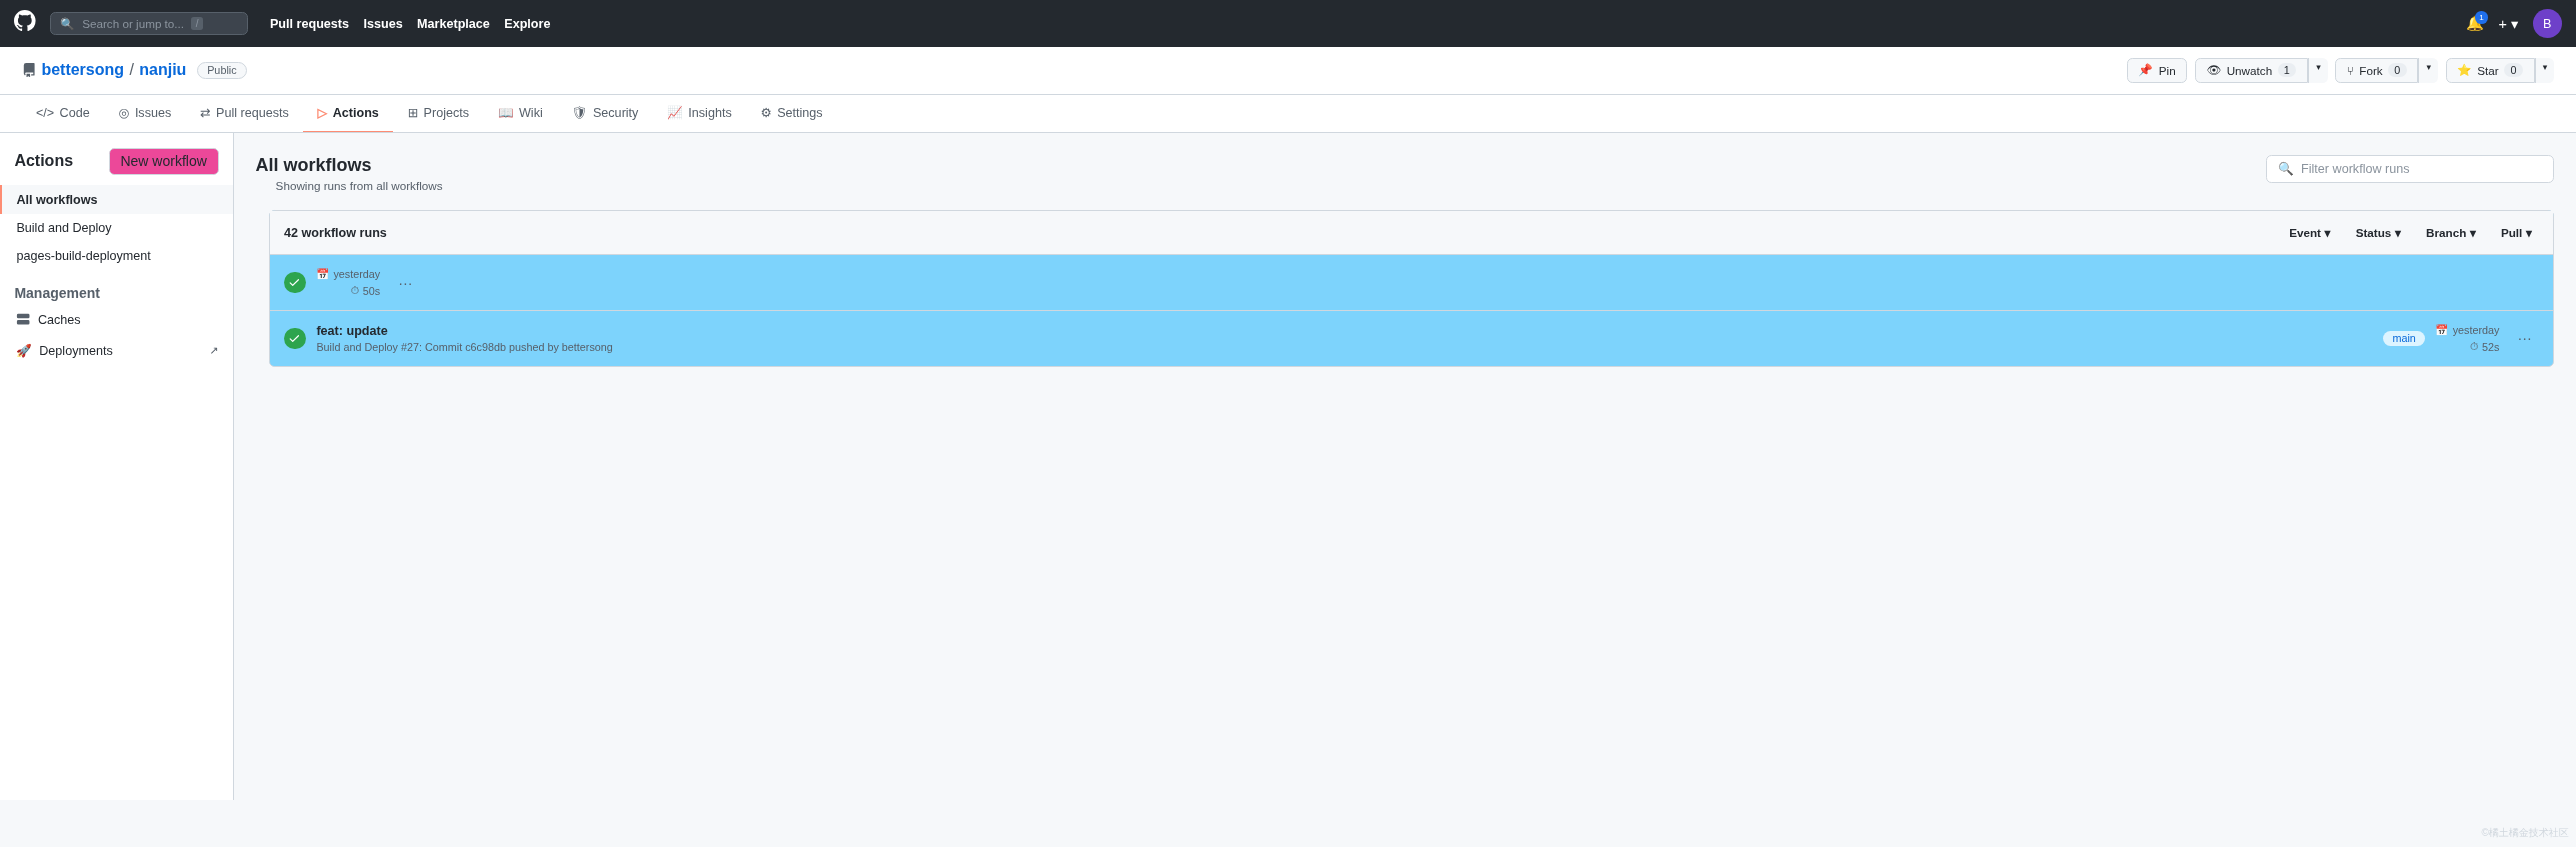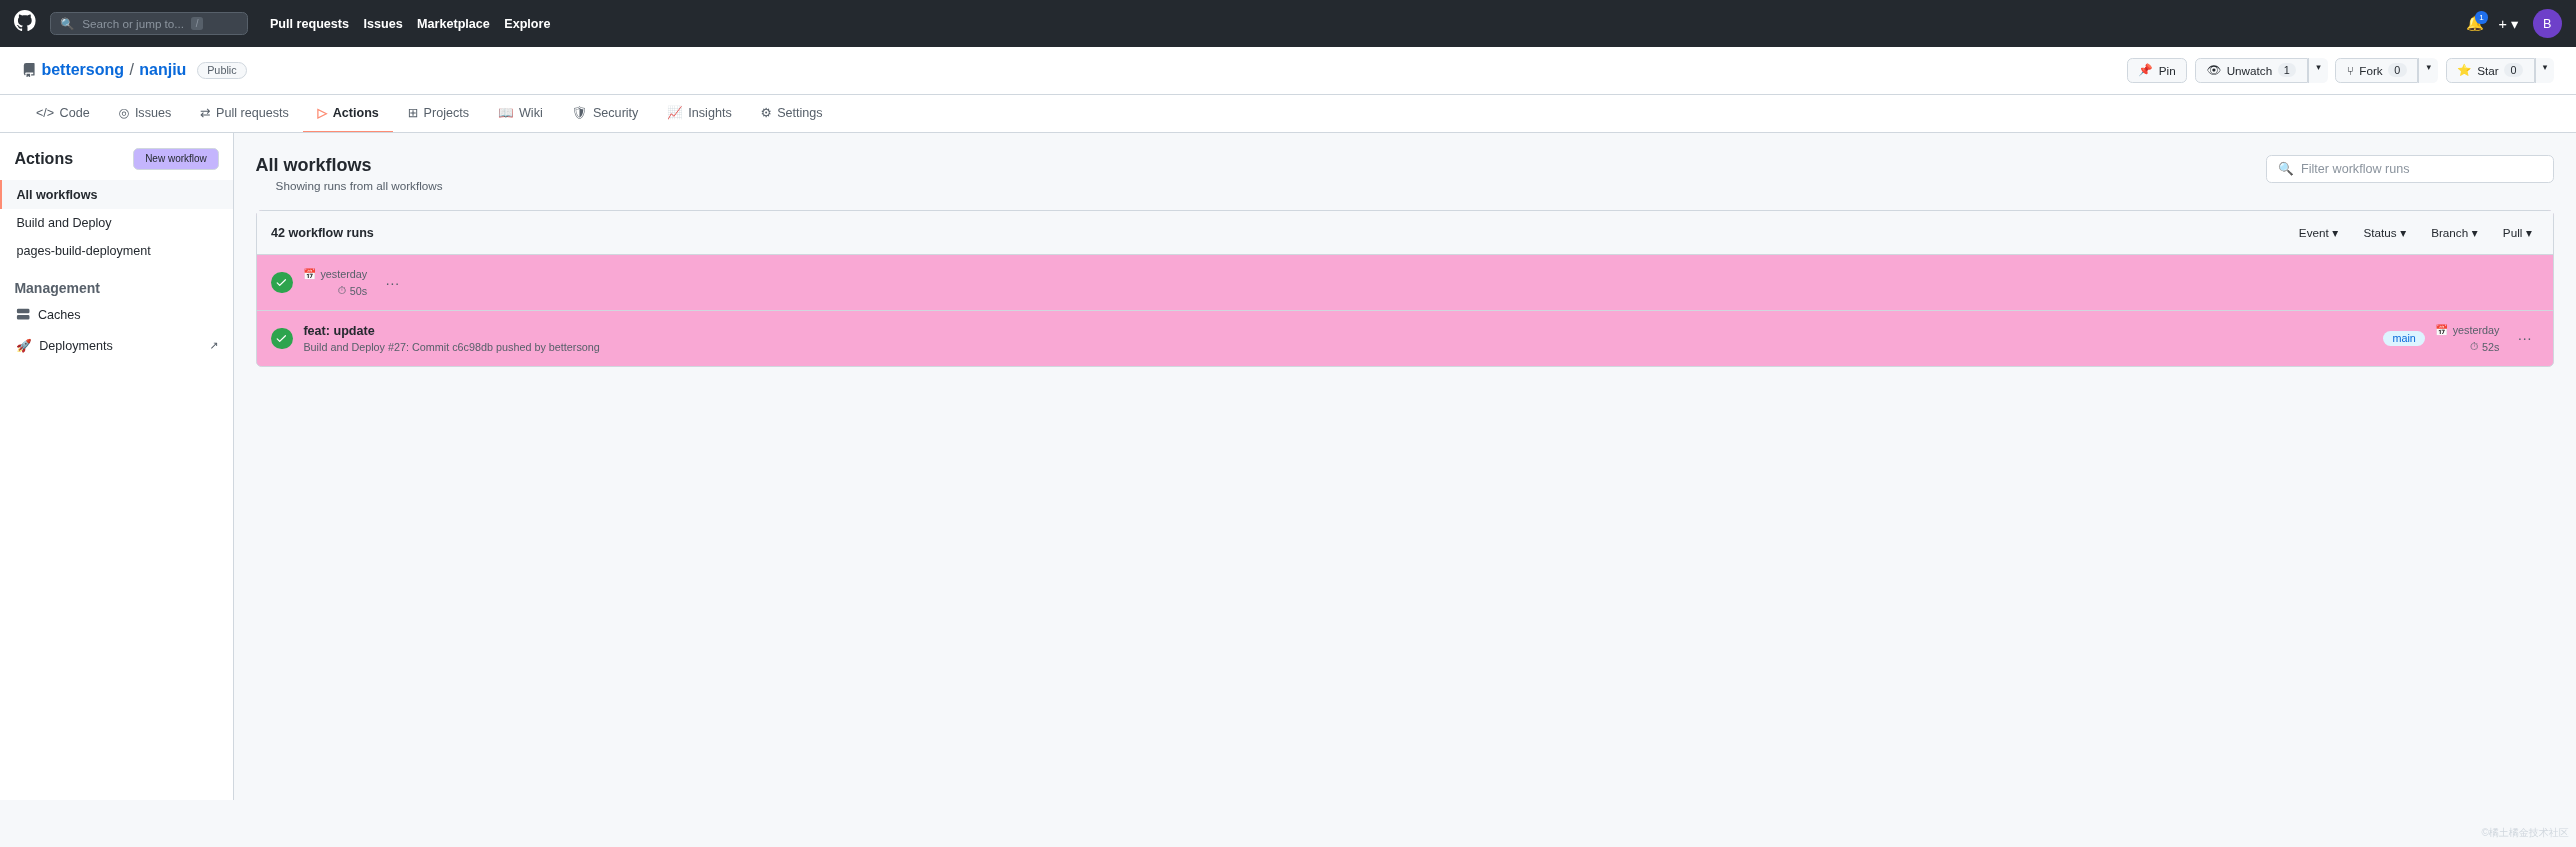--- a/index.html
+++ b/index.html
@@ -154,22 +154,22 @@
       display: flex;
       align-items: center;
       justify-content: space-between;
       padding: 0 14.4px 10.8px;
     }
     .sidebar-title { font-size: 16px; font-weight: 600; }
     .sidebar-btn {
       padding: 4.5px 10.8px;
       border: 0.9px solid #d0d7de;
       border-radius: 5.4px;
-      background: #c4b5fd;
-      font-size: 10px;
+      background: #ec4899;
+      font-size: 14px;
       cursor: pointer;
       color: #24292f;
       margin-left: 12px;
     }
     .sidebar-item {
       display: flex;
       align-items: center;
       padding: 7.2px 14.4px;
       font-size: 12.6px;
       color: #24292f;
@@ -212,43 +212,45 @@
       padding: 5.4px 10.8px;
       gap: 7.2px;
       background: white;
       width: 288px;
       color: #57606a;
       font-size: 12.6px;
     }
 
     
     .runs-container {
-      background: #f9a8d4;
+      background: #7dd3fc;
       border: 0.9px solid #d0d7de;
       border-radius: 5.4px;
+      margin-left: 13px;
     }
     .runs-header {
       display: flex;
       align-items: center;
       justify-content: space-between;
       padding: 10.8px 14.4px;
       border-bottom: 0.9px solid #d0d7de;
       background: #f6f8fa;
     }
     .runs-count { font-size: 12.6px; font-weight: 600; }
     .runs-filters { display: flex; align-items: center; gap: 10.8px; }
     .filter-btn {
       display: flex;
       align-items: center;
       gap: 3.6px;
       font-size: 11.7px;
       color: #24292f;
       cursor: pointer;
       padding: 3.6px 7.2px;
       border-radius: 3.6px;
+      font-weight: bold;
     }
 
     
     .run-item {
       display: flex;
       align-items: center;
       padding: 12.6px 14.4px;
       border-bottom: 0.9px solid #d0d7de;
       gap: 10.8px;
     }

